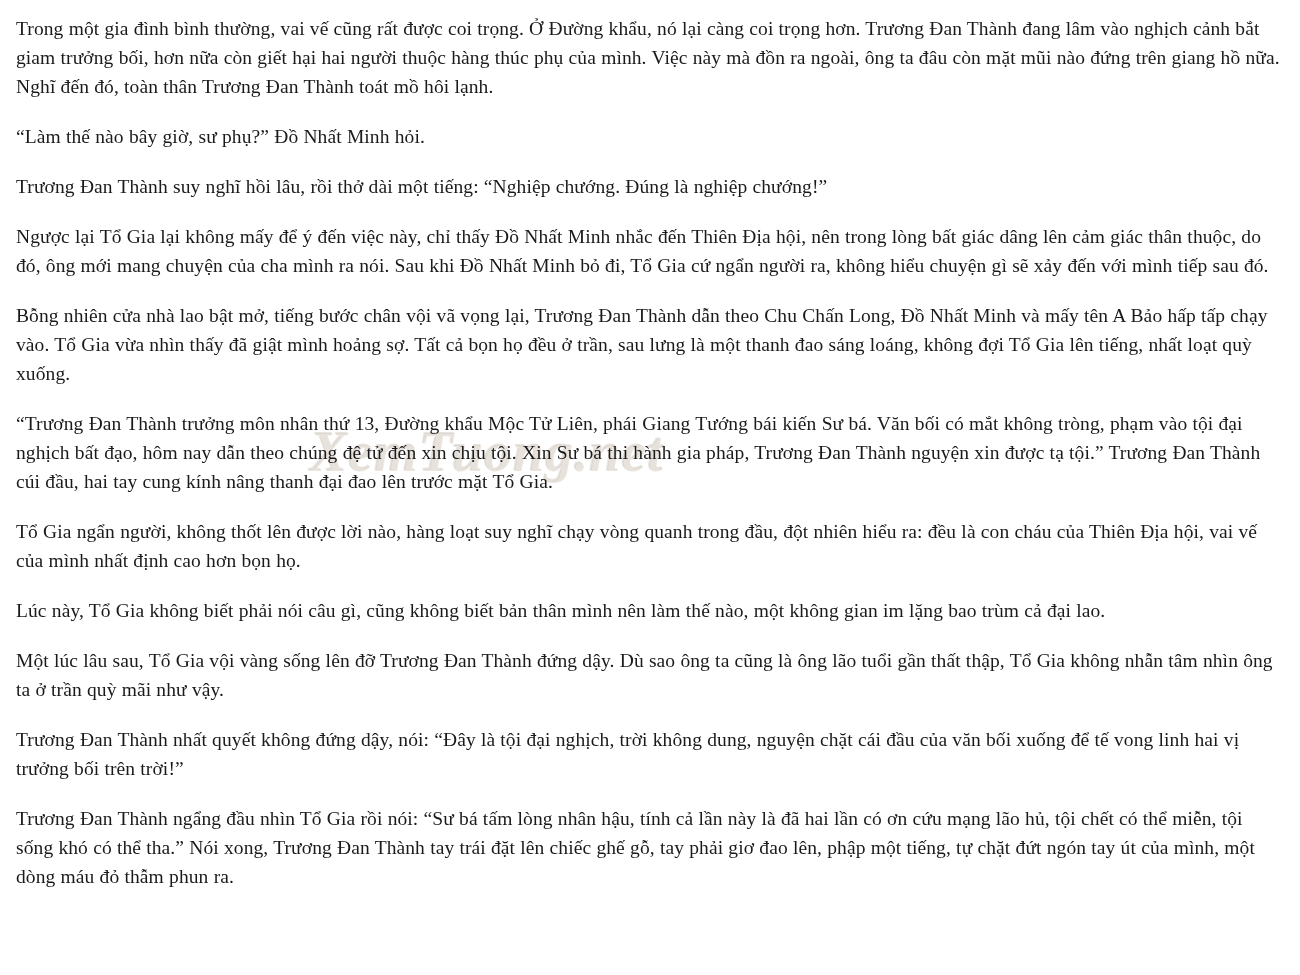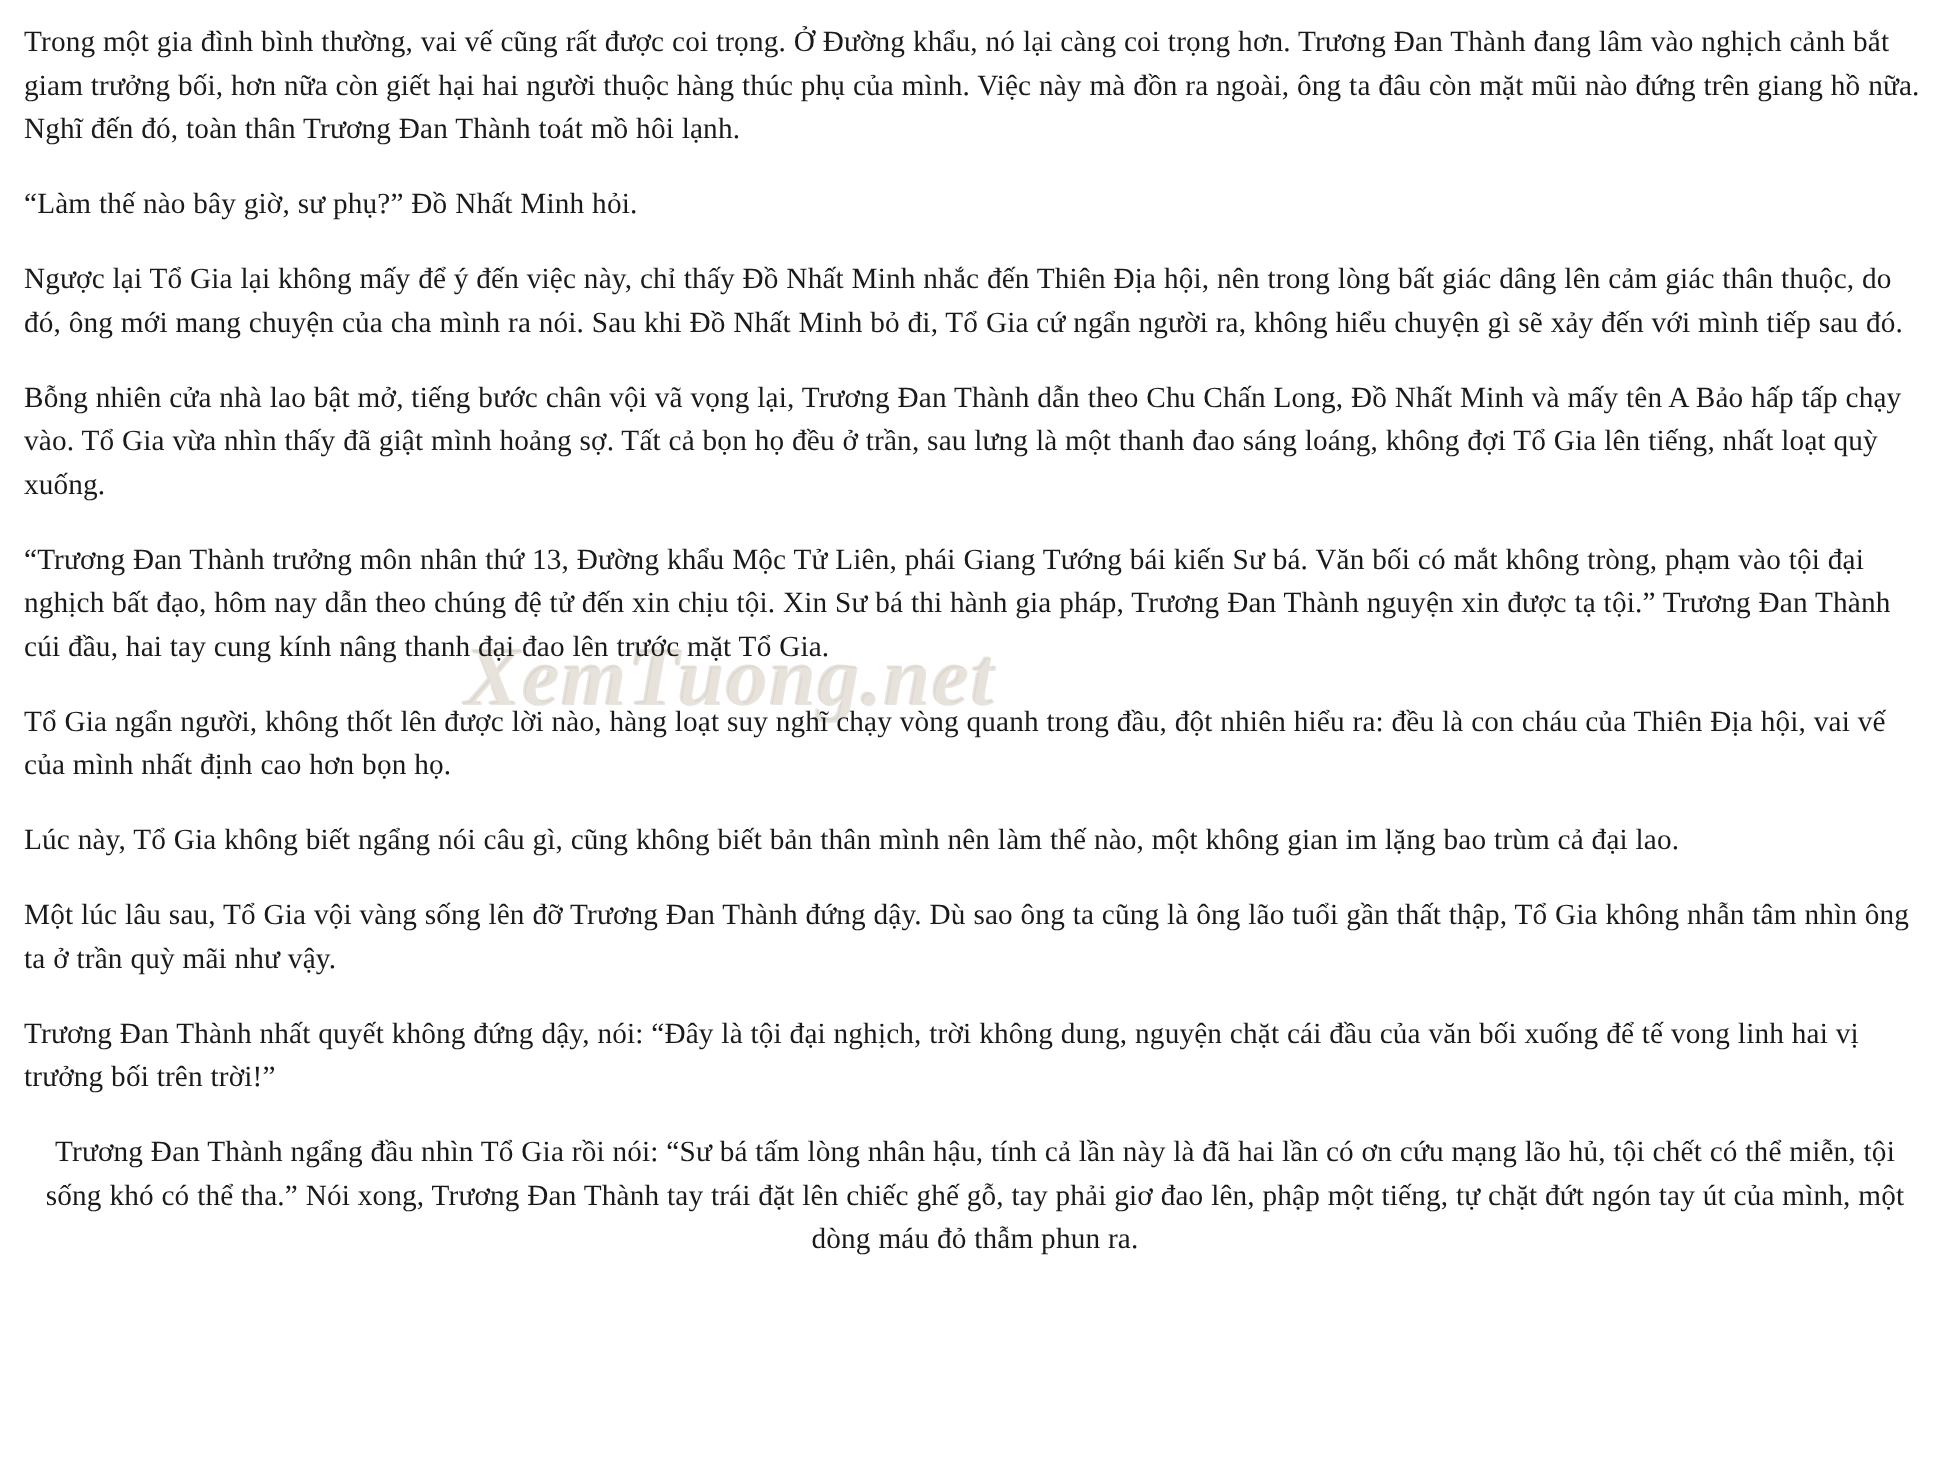--- a/index.html
+++ b/index.html
@@ -29,21 +29,20 @@
   p.para {
     margin: 0 0 21px 0;
     font-size: 19.5px;
     line-height: 29px;
     text-align: left;
     letter-spacing: 0.1px;
     word-spacing: 0.2px;
   }
   p.para:last-child {
     margin-bottom: 0;
-    text-align: center;
   }
   
   .watermark {
     position: absolute;
     left: 310px;
     top: 420px;
     z-index: 1;
     pointer-events: none;
     font-family: "Liberation Serif", "DejaVu Serif", serif;
     font-size: 56px;
@@ -61,24 +60,25 @@
 </head>
 <body>
 
 <div id="page">
 
   <div class="watermark">XemTuong.net</div>
 
   <div class="content">
     <p class="para">Trong một gia đình bình thường, vai vế cũng rất được coi trọng. Ở Đường khẩu, nó lại càng coi trọng hơn. Trương Đan Thành đang lâm vào nghịch cảnh bắt giam trưởng bối, hơn nữa còn giết hại hai người thuộc hàng thúc phụ của mình. Việc này mà đồn ra ngoài, ông ta đâu còn mặt mũi nào đứng trên giang hồ nữa. Nghĩ đến đó, toàn thân Trương Đan Thành toát mồ hôi lạnh.</p>
     <p class="para">“Làm thế nào bây giờ, sư phụ?” Đồ Nhất Minh hỏi.</p>
+    <p class="para">Trương Đan Thành suy nghĩ hồi lâu, rồi thở dài một tiếng: “Nghiệp chướng. Đúng là nghiệp chướng!”</p>
     <p class="para">Ngược lại Tổ Gia lại không mấy để ý đến việc này, chỉ thấy Đồ Nhất Minh nhắc đến Thiên Địa hội, nên trong lòng bất giác dâng lên cảm giác thân thuộc, do đó, ông mới mang chuyện của cha mình ra nói. Sau khi Đồ Nhất Minh bỏ đi, Tổ Gia cứ ngẩn người ra, không hiểu chuyện gì sẽ xảy đến với mình tiếp sau đó.</p>
     <p class="para">Bỗng nhiên cửa nhà lao bật mở, tiếng bước chân vội vã vọng lại, Trương Đan Thành dẫn theo Chu Chấn Long, Đồ Nhất Minh và mấy tên A Bảo hấp tấp chạy vào. Tổ Gia vừa nhìn thấy đã giật mình hoảng sợ. Tất cả bọn họ đều ở trần, sau lưng là một thanh đao sáng loáng, không đợi Tổ Gia lên tiếng, nhất loạt quỳ xuống.</p>
     <p class="para">“Trương Đan Thành trưởng môn nhân thứ 13, Đường khẩu Mộc Tử Liên, phái Giang Tướng bái kiến Sư bá. Văn bối có mắt không tròng, phạm vào tội đại nghịch bất đạo, hôm nay dẫn theo chúng đệ tử đến xin chịu tội. Xin Sư bá thi hành gia pháp, Trương Đan Thành nguyện xin được tạ tội.” Trương Đan Thành cúi đầu, hai tay cung kính nâng thanh đại đao lên trước mặt Tổ Gia.</p>
     <p class="para">Tổ Gia ngẩn người, không thốt lên được lời nào, hàng loạt suy nghĩ chạy vòng quanh trong đầu, đột nhiên hiểu ra: đều là con cháu của Thiên Địa hội, vai vế của mình nhất định cao hơn bọn họ.</p>
-    <p class="para">Lúc này, Tổ Gia không biết ngẩng nói câu gì, cũng không biết bản thân mình nên làm thế nào, một không gian im lặng bao trùm cả đại lao.</p>
+    <p class="para">Lúc này, Tổ Gia không biết phải nói câu gì, cũng không biết bản thân mình nên làm thế nào, một không gian im lặng bao trùm cả đại lao.</p>
     <p class="para">Một lúc lâu sau, Tổ Gia vội vàng sống lên đỡ Trương Đan Thành đứng dậy. Dù sao ông ta cũng là ông lão tuổi gần thất thập, Tổ Gia không nhẫn tâm nhìn ông ta ở trần quỳ mãi như vậy.</p>
     <p class="para">Trương Đan Thành nhất quyết không đứng dậy, nói: “Đây là tội đại nghịch, trời không dung, nguyện chặt cái đầu của văn bối xuống để tế vong linh hai vị trưởng bối trên trời!”</p>
     <p class="para">Trương Đan Thành ngẩng đầu nhìn Tổ Gia rồi nói: “Sư bá tấm lòng nhân hậu, tính cả lần này là đã hai lần có ơn cứu mạng lão hủ, tội chết có thể miễn, tội sống khó có thể tha.” Nói xong, Trương Đan Thành tay trái đặt lên chiếc ghế gỗ, tay phải giơ đao lên, phập một tiếng, tự chặt đứt ngón tay út của mình, một dòng máu đỏ thẫm phun ra.</p>
 
   </div>
 
 </div>
 
 </body></html>

